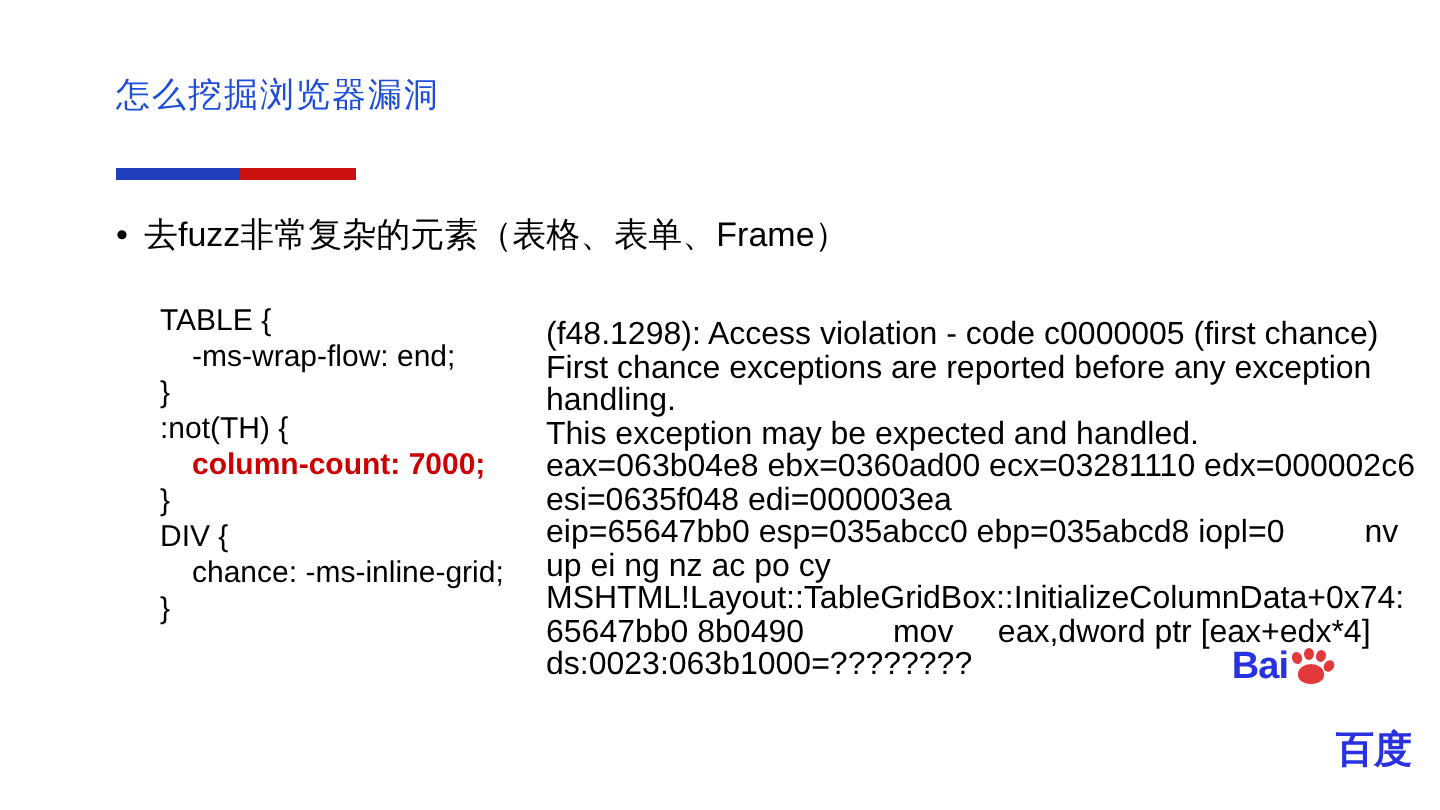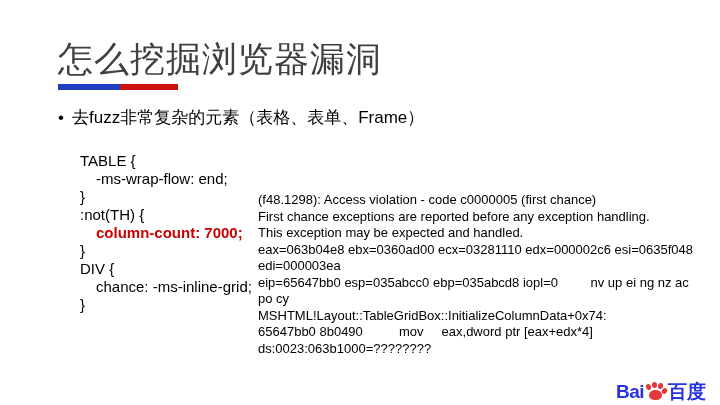--- a/index.html
+++ b/index.html
@@ -16,22 +16,22 @@
   }
   .slide {
     position: absolute;
     inset: 0;
     background: #ffffff;
   }
   .title {
     position: absolute;
     left: 58px;
     top: 36px;
-    font-size: 35px;
-    color: #404040;
+    font-size: 17px;
+    color: #1d4ed8;
     letter-spacing: 1px;
     white-space: nowrap;
     font-weight: normal;
   }
   .rule {
     position: absolute;
     left: 58px;
     top: 84px;
     width: 120px;
     height: 6px;
@@ -80,38 +80,37 @@
   .code-line.indent {
     padding-left: 16px;
   }
   .code-line.highlight {
     color: #cc0000;
     font-weight: bold;
     padding-left: 16px;
   }
   .debug-block {
     position: absolute;
-    left: 258px;
+    left: 273px;
     top: 160px;
     width: 436px;
-    font-size: 13px;
+    font-size: 16px;
     line-height: 16.5px;
     color: #000000;
-    margin-top: 32px;
   }
   .debug-line {
     white-space: pre-wrap;
     word-break: break-word;
   }
   .logo {
     position: absolute;
     right: 14px;
-    bottom: 4px;
+    bottom: 20px;
     display: flex;
-    align-items: flex-end;
+    align-items: flex-start;
     gap: 1px;
   }
   .logo-text {
     font-size: 19px;
     font-weight: bold;
     color: #2932e1;
     letter-spacing: -0.5px;
     line-height: 19px;
   }
   .logo-cn {

